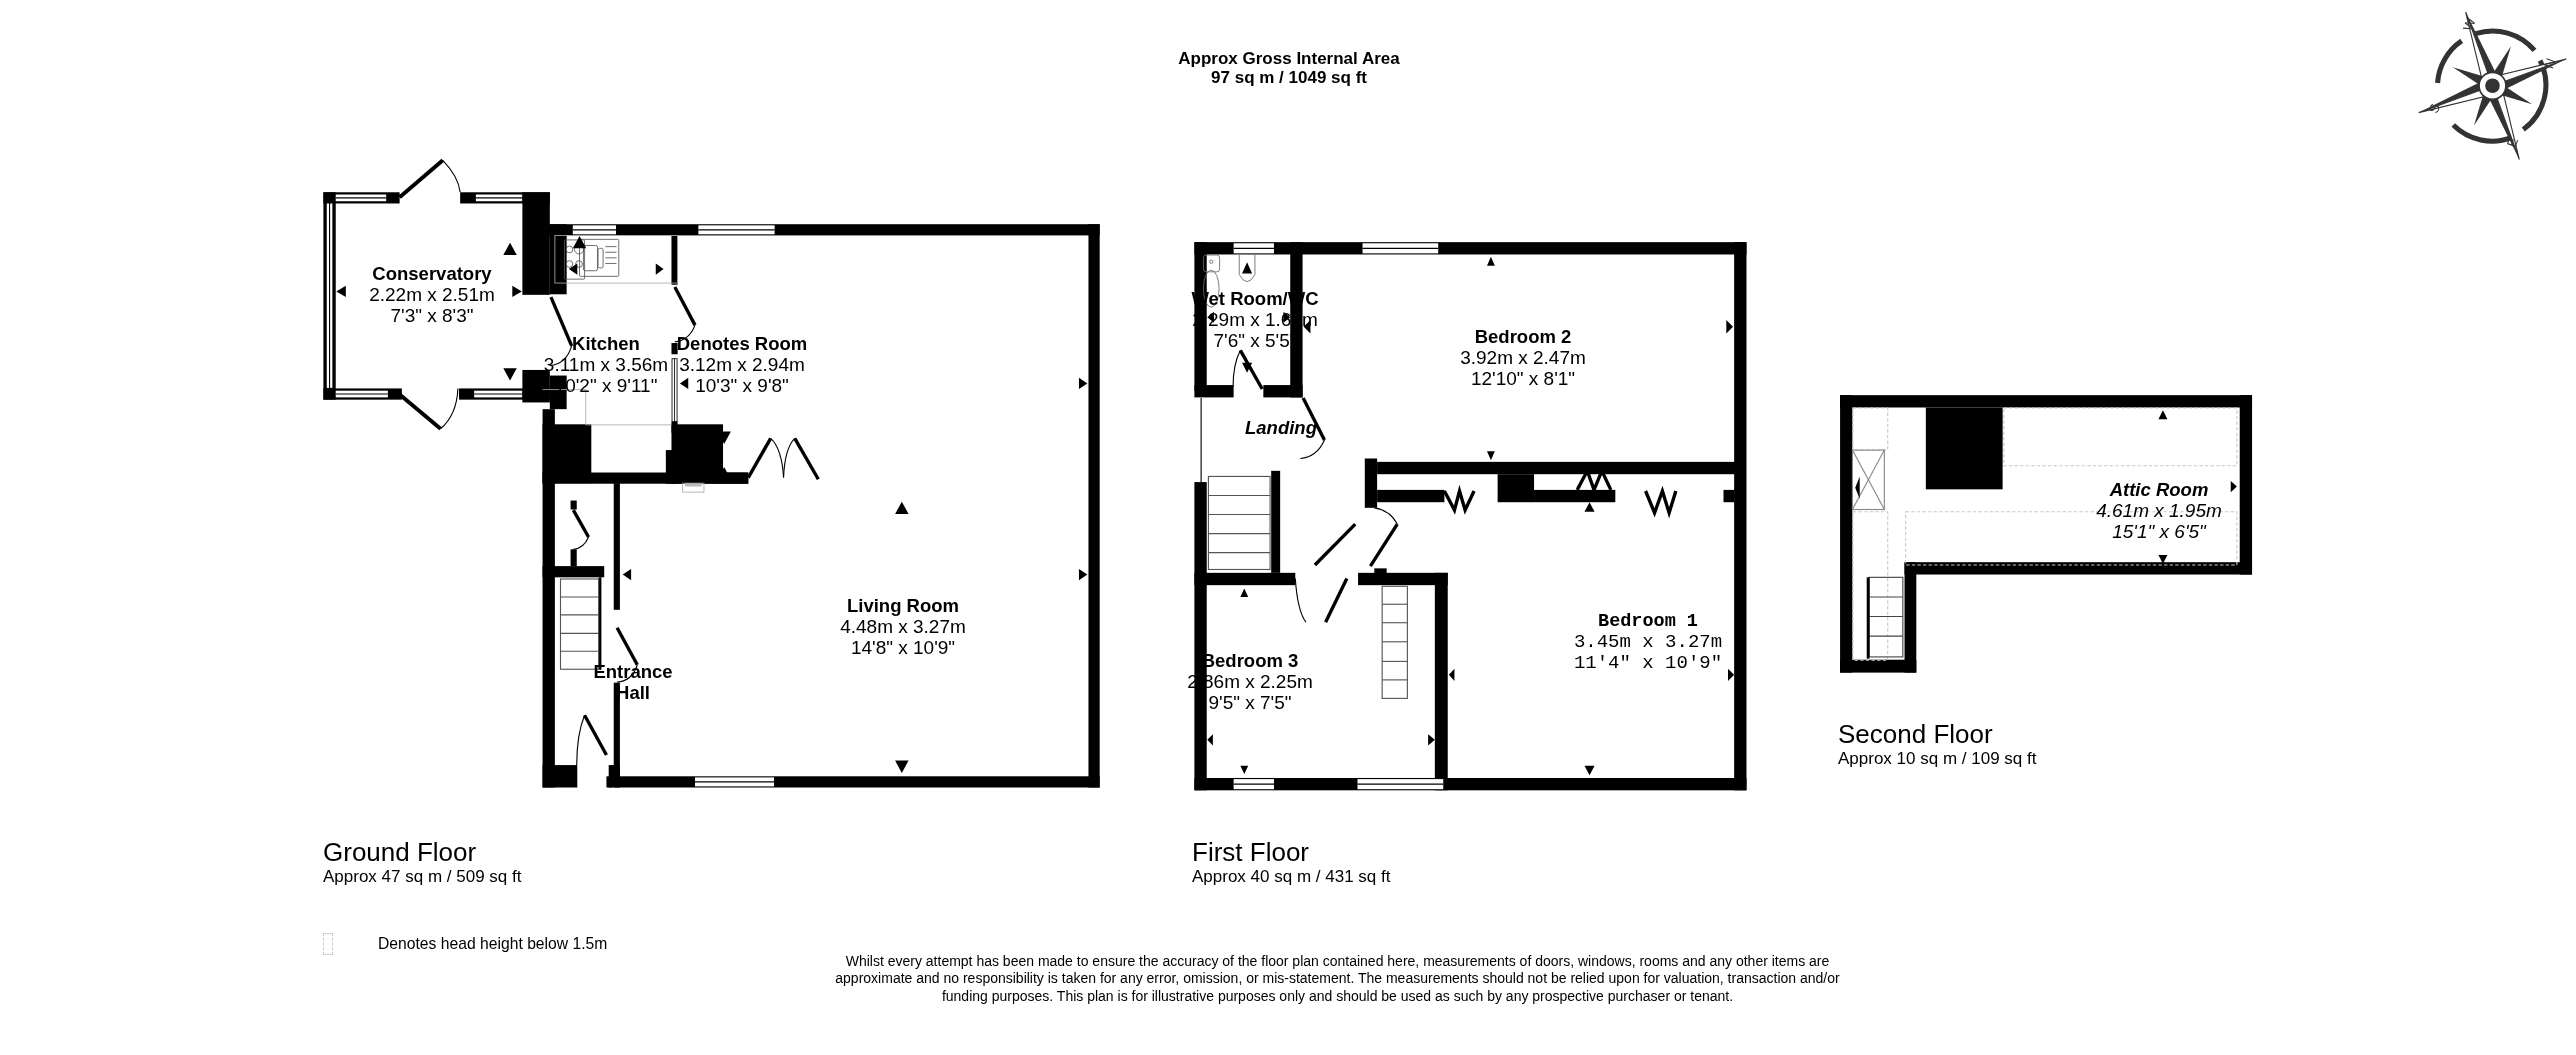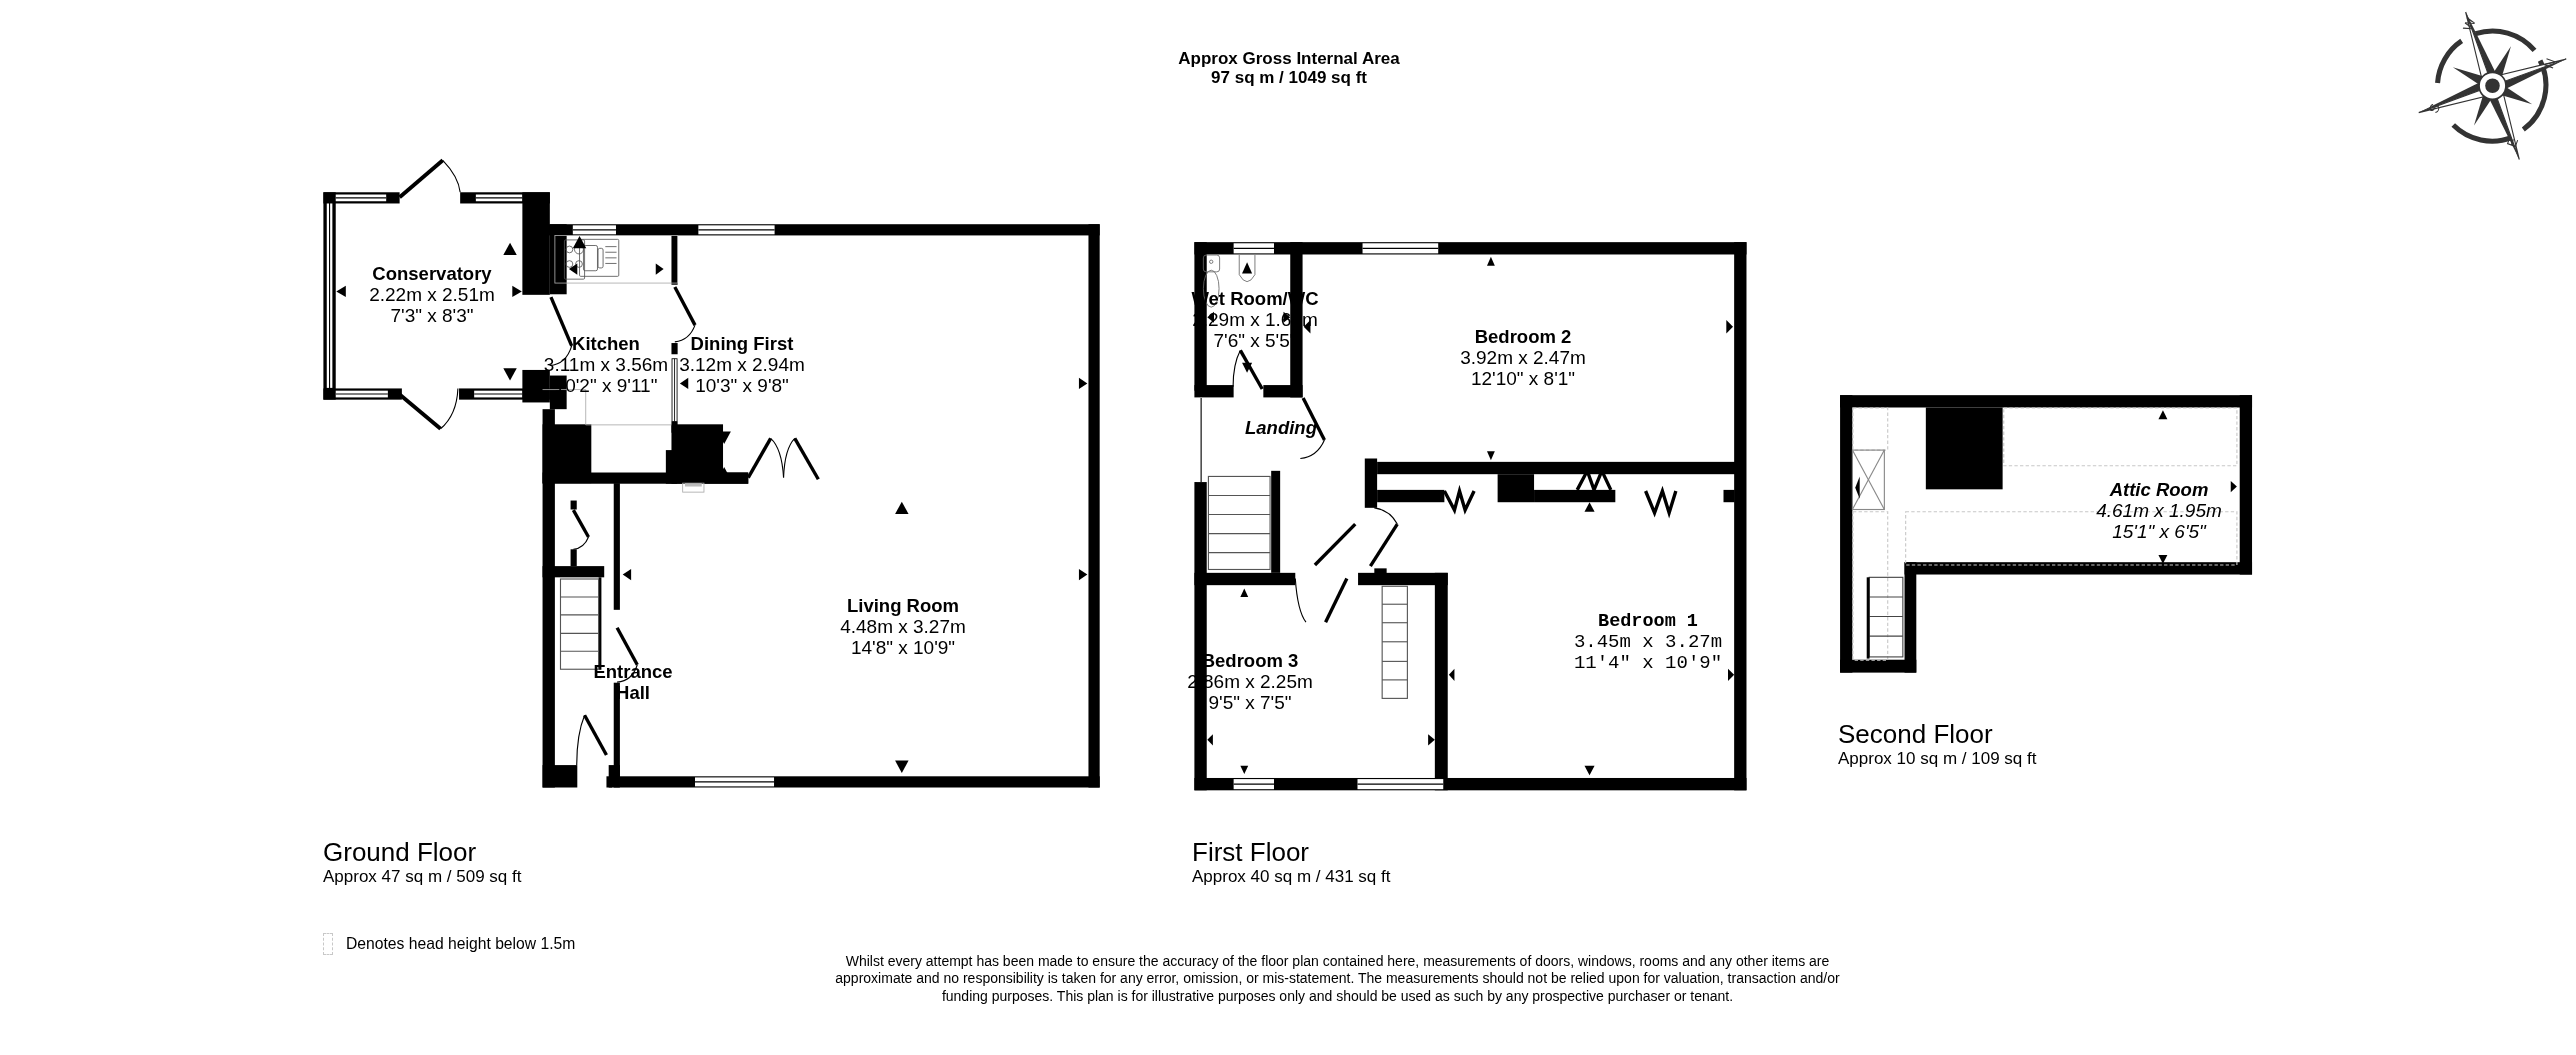--- a/index.html
+++ b/index.html
@@ -7,21 +7,21 @@
          font-family: "Liberation Sans", sans-serif; color: #000; }
   .abs { position: absolute; }
   svg.plan { position: absolute; left: 0; top: 0; }
   .area-title { font-weight: bold; font-size: 17px; text-align: center; line-height: 19px; }
   .floor-name { font-size: 26px; line-height: 29px; }
   .floor-area { font-size: 17px; font-weight: normal; line-height: 20px; }
   .room { position: absolute; text-align: center; transform: translate(-50%, -50%); white-space: nowrap; }
   .room .rn { font-weight: bold; font-size: 18.5px; line-height: 21px; display: block; }
   .room .rm, .room .rf { font-size: 19px; line-height: 21px; display: block; }
   .legend-box { width: 10px; height: 22.4px; border: 1.1px dashed #c8c8c8; box-sizing: border-box; }
-  .legend-text { font-size: 15.7px; line-height: 18px; }
+  .legend-text { font-size: 15.7px; line-height: 18px; margin-left: 32px; }
   .disclaimer { font-size: 14px; line-height: 17.4px; text-align: center; width: 1009px; margin-left: 48px; }
 </style>
 </head>
 <body>
 
 <div class="abs area-title" style="left:1121px; top:49px; width:336px;">
   <div>Approx Gross Internal Area</div>
   <div>97 sq m / 1049 sq ft</div>
 </div>
 
@@ -352,21 +352,21 @@
   <span class="rn">Conservatory</span>
   <span class="rm">2.22m x 2.51m</span>
   <span class="rf">7'3" x 8'3"</span>
 </div>
 <div class="room" style="left:606px; top:364px;">
   <span class="rn">Kitchen</span>
   <span class="rm">3.11m x 3.56m</span>
   <span class="rf">10'2" x 9'11"</span>
 </div>
 <div class="room" style="left:742px; top:364px;">
-  <span class="rn">Dining First</span>
+  <span class="rn">Denotes Room</span>
   <span class="rm">3.12m x 2.94m</span>
   <span class="rf">10'3" x 9'8"</span>
 </div>
 <div class="room" style="left:903px; top:626px;">
   <span class="rn">Living Room</span>
   <span class="rm">4.48m x 3.27m</span>
   <span class="rf">14'8" x 10'9"</span>
 </div>
 <div class="room" style="left:601px; top:682px;margin-left:32px;">
   <span class="rn">Entrance</span>

